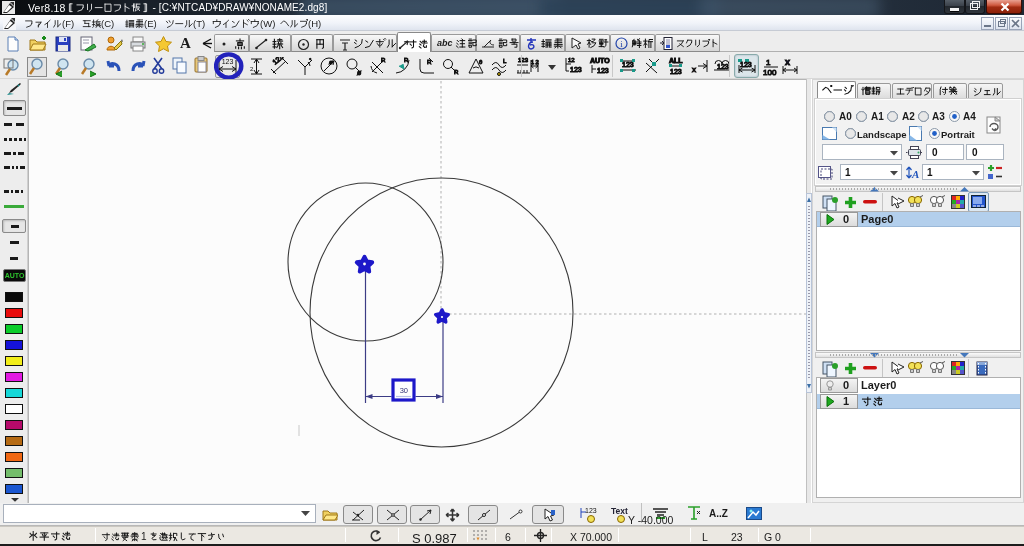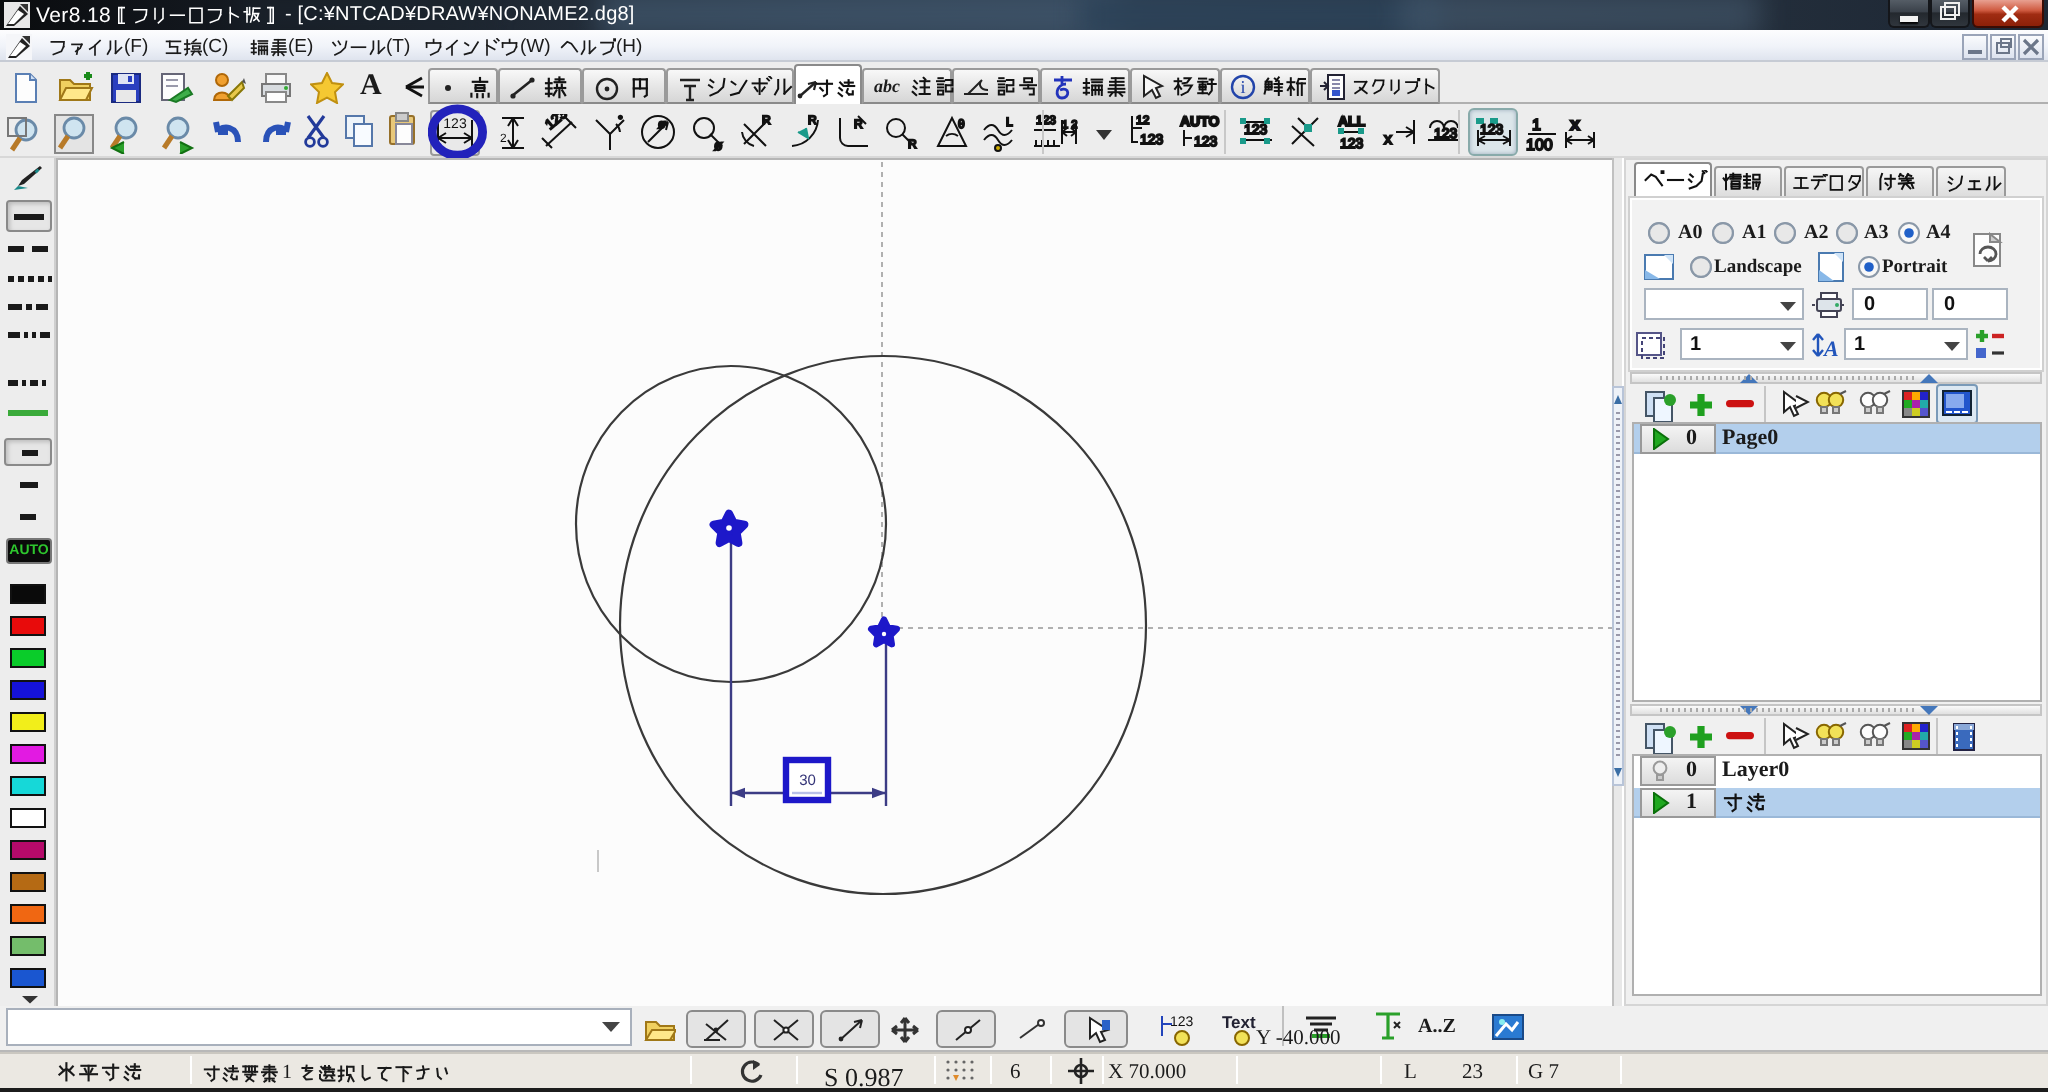--- a/index.html
+++ b/index.html
@@ -1,31 +1,31 @@
 <!DOCTYPE html>
 <html><head><meta charset="utf-8"><style>
 *{margin:0;padding:0;box-sizing:border-box}
 html,body{width:1024px;height:546px;overflow:hidden}
 body{font-family:"Liberation Sans",sans-serif;position:relative;background:#ededed}
 .ab{position:absolute}
-.txt{font-family:Liberation Serif, serif;color:#1b1b1b}
+.txt{font-family:Liberation Sans, sans-serif;color:#1b1b1b}
 </style></head><body>
 <div class="ab" style="left:0;top:0;width:1024px;height:15px;background:linear-gradient(90deg,#0a0c0e 0%,#11151b 8%,#1f2833 25%,#2a3747 40%,#303f51 55%,#293645 70%,#232e3b 85%,#1f2936 95%,#1d2733 100%);overflow:hidden">
 <div class="ab" style="left:300px;top:-6px;width:260px;height:26px;background:#42596f;filter:blur(7px);opacity:.7"></div>
 <div class="ab" style="left:540px;top:-4px;width:180px;height:24px;background:#2c4258;filter:blur(6px);opacity:.9"></div>
 <div class="ab" style="left:700px;top:-5px;width:180px;height:24px;background:#44586c;filter:blur(7px);opacity:.65"></div>
 <div class="ab" style="left:120px;top:-4px;width:120px;height:22px;background:#1d2630;filter:blur(8px);opacity:.6"></div>
 </div>
 <svg class="ab" style="left:2px;top:1px" width="13" height="13">
     <rect x="0" y="0" width="13" height="13" fill="#e8e8e8"></rect>
     <path d="M1 12 L8 2 L12 6 L5 12 Z" fill="#222"></path>
     <path d="M2 11 L7 4 L10 6 L5 11 Z" fill="#fff"></path>
     <path d="M8 1 L12 1 L12 5 Z" fill="#333"></path>
   </svg>
-<div class="ab" style="left:18px;top:2px;color:#fff;font-size:10.5px;white-space:nowrap"><span style="vertical-align:top;letter-spacing:0.2px">Ver8.18</span><svg width="84" height="12" style="vertical-align:top">
+<div class="ab" style="left:28px;top:2px;color:#fff;font-size:10.5px;white-space:nowrap"><span style="vertical-align:top;letter-spacing:0.2px">Ver8.18</span><svg width="84" height="12" style="vertical-align:top">
       <g fill="none" stroke="#ffffff" stroke-width="0.80" stroke-linecap="square">
         <polyline points="6.1,1.8 3.4,1.8 3.4,9.6 6.1,9.6"></polyline>
         <polyline points="4.8,1.8 4.8,9.6"></polyline>
         <polyline points="11.0,2.9 17.3,2.9 17.1,5.3"></polyline>
         <polyline points="17.1,5.3 16.0,7.7 12.0,9.2"></polyline>
         <polyline points="21.5,2.3 21.5,7.5"></polyline>
         <polyline points="25.5,2.3 25.5,7.3 23.2,9.4"></polyline>
         <polyline points="29.3,5.6 36.1,5.6"></polyline>
         <polyline points="39.0,2.1 45.0,2.1 45.0,9.4 39.0,9.4 39.0,2.1"></polyline>
         <polyline points="48.3,2.9 54.5,2.9 54.3,5.3"></polyline>
@@ -1329,17 +1329,17 @@
       <circle cx="10" cy="10" r="0.8"></circle>
       <circle cx="14" cy="10" r="0.8"></circle>
     </g>
     <path d="M4.5 8.5 L6 11.5 L7.5 8.5 Z" fill="#e08a2a"></path>
   </svg>
 <div class="ab txt" style="left:505px;top:531px;font-size:10.5px">6</div>
 <svg class="ab" style="left:533px;top:528px" width="15" height="15">
     <circle cx="7.5" cy="7.5" r="3" fill="none" stroke="#222" stroke-width="1.3"></circle>
     <path d="M7.5 1 v13 M1 7.5 h13" stroke="#222" stroke-width="1.3"></path>
   </svg>
-<div class="ab txt" style="left:554px;top:531px;font-size:10.5px">X 70.000</div>
+<div class="ab txt" style="left:570px;top:531px;font-size:10.5px">X 70.000</div>
 <div class="ab txt" style="left:628px;top:514px;font-size:10.5px">Y -40.000</div>
 <div class="ab txt" style="left:702px;top:531px;font-size:10.5px">L</div>
 <div class="ab txt" style="left:731px;top:531px;font-size:10.5px">23</div>
-<div class="ab txt" style="left:764px;top:531px;font-size:10.5px">G 7</div>
+<div class="ab txt" style="left:764px;top:531px;font-size:10.5px">G 0</div>
 <div class="ab" style="left:0;top:544px;width:1024px;height:2px;background:#1c1c1c"></div>
 </body></html>

